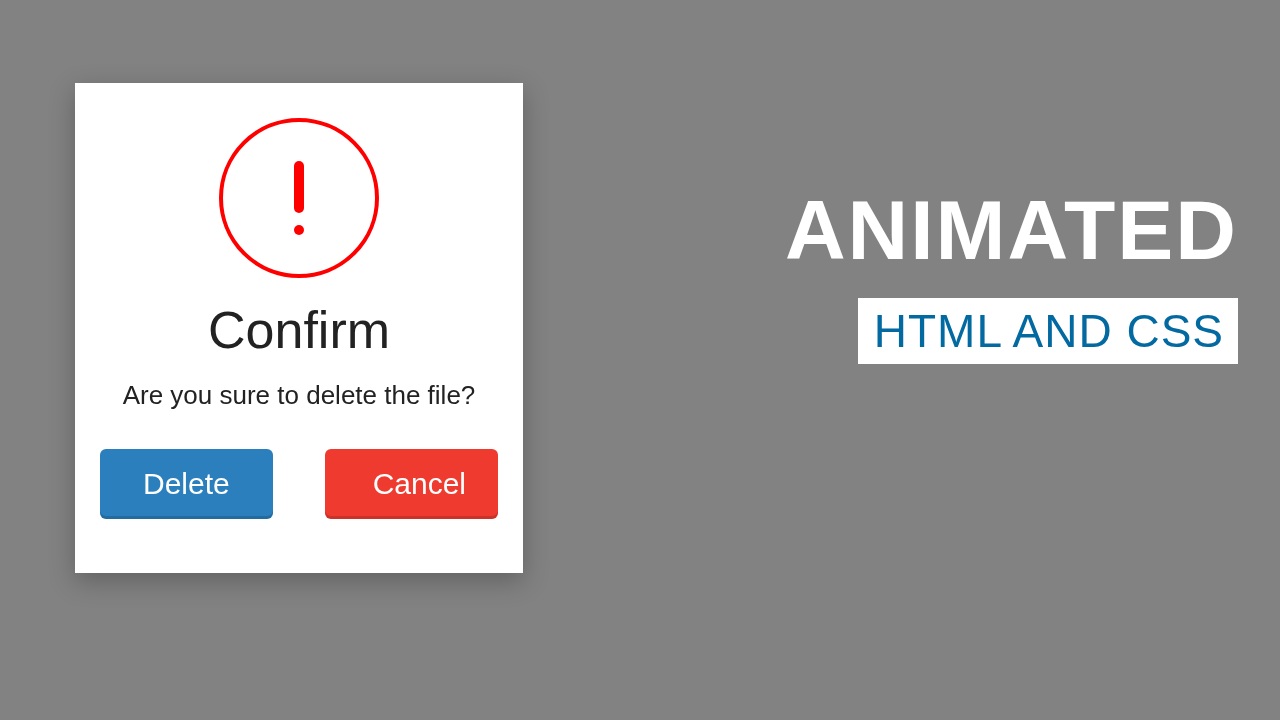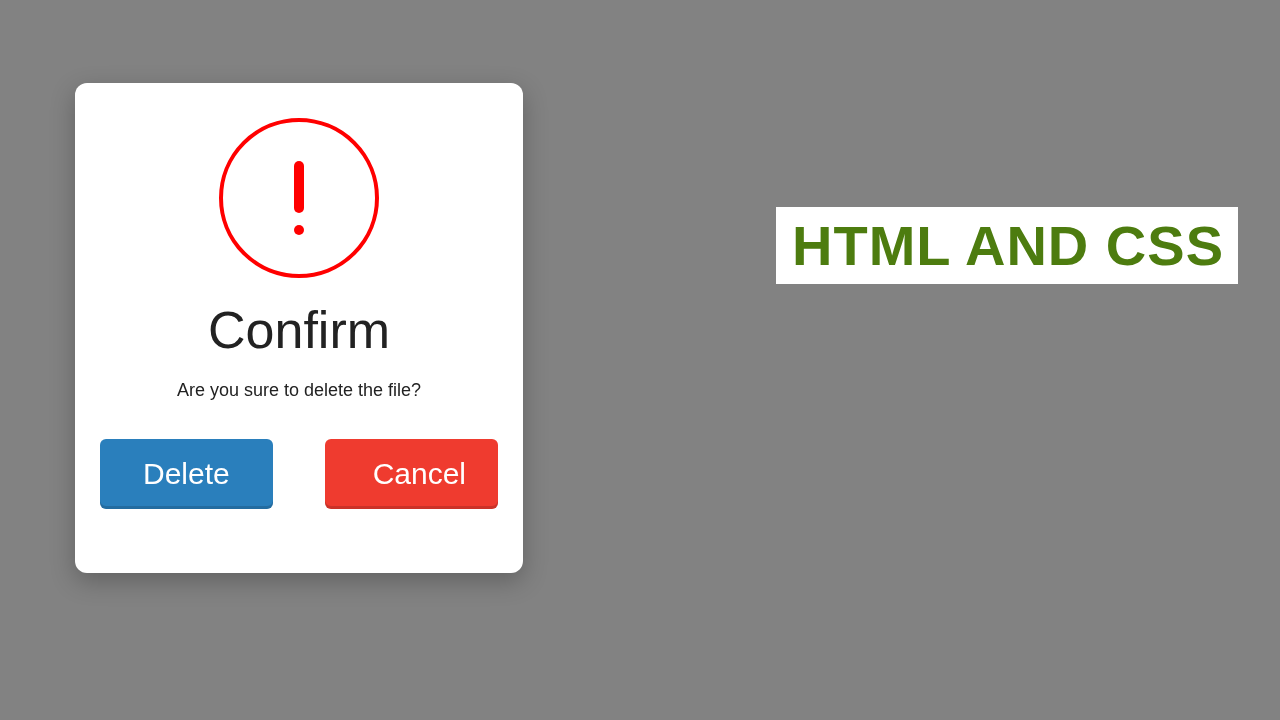--- a/index.html
+++ b/index.html
@@ -15,21 +15,21 @@
       position: relative;
       overflow: hidden;
     }
     .modal {
       position: absolute;
       left: 75px;
       top: 83px;
       width: 448px;
       height: 490px;
       background: #ffffff;
-      border-radius: 12px;
+      border-radius: 0;
       box-shadow: 0 8px 24px rgba(0,0,0,0.25);
       display: flex;
       flex-direction: column;
       align-items: center;
       padding: 35px 25px 30px 25px;
     }
     .alert-circle {
       width: 160px;
       height: 160px;
       border: 4px solid #ff0000;
@@ -57,21 +57,21 @@
       border-radius: 50%;
       margin-top: 12px;
     }
     .modal-title {
       font-size: 52px;
       font-weight: 400;
       color: #222;
       margin-top: 22px;
     }
     .modal-message {
-      font-size: 18px;
+      font-size: 26px;
       color: #222;
       margin-top: 20px;
       text-align: center;
     }
     .button-row {
       display: flex;
       gap: 52px;
       margin-top: 38px;
       width: 100%;
       justify-content: center;
@@ -105,23 +105,23 @@
     .title-line {
       font-size: 84px;
       font-weight: 800;
       letter-spacing: 2px;
       line-height: 1.08;
       font-family: 'Arial Black', Arial, sans-serif;
     }
     .subtitle-box {
       display: inline-block;
       background: #ffffff;
-      color: #4d7c0f;
-      font-size: 56px;
-      font-weight: 700;
+      color: #0369a1;
+      font-size: 46px;
+      font-weight: 400;
       padding: 6px 14px 6px 16px;
       margin-top: 22px;
       letter-spacing: 1px;
       font-family: 'Arial Black', Arial, sans-serif;
     }
   </style>
 </head>
 <body>
 
 <div class="modal">
@@ -133,14 +133,15 @@
   </div>
   <div class="modal-title">Confirm</div>
   <div class="modal-message">Are you sure to delete the file?</div>
   <div class="button-row">
     <button class="btn btn-delete">Delete</button>
     <button class="btn btn-cancel">Cancel</button>
   </div>
 </div>
 
 <div class="title-block">
+  <div class="title-line">ANIMATED</div>
   <div class="subtitle-box">HTML AND CSS</div>
 </div>
 
 </body></html>

